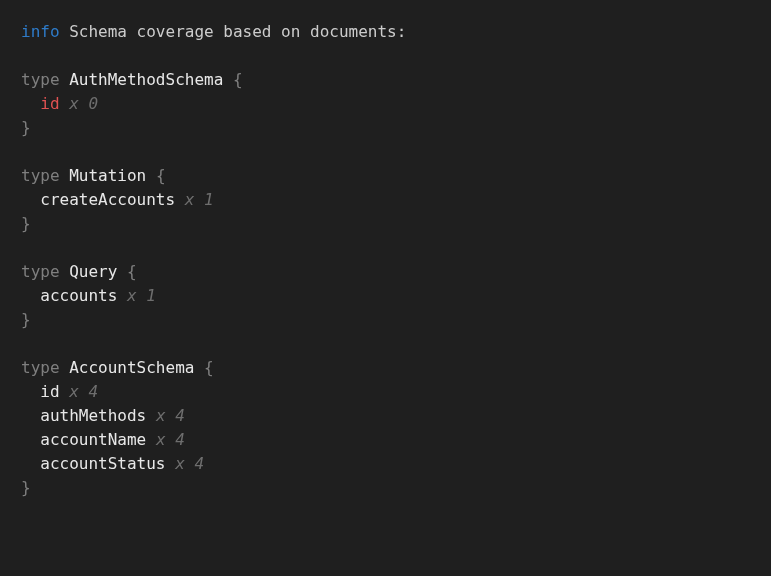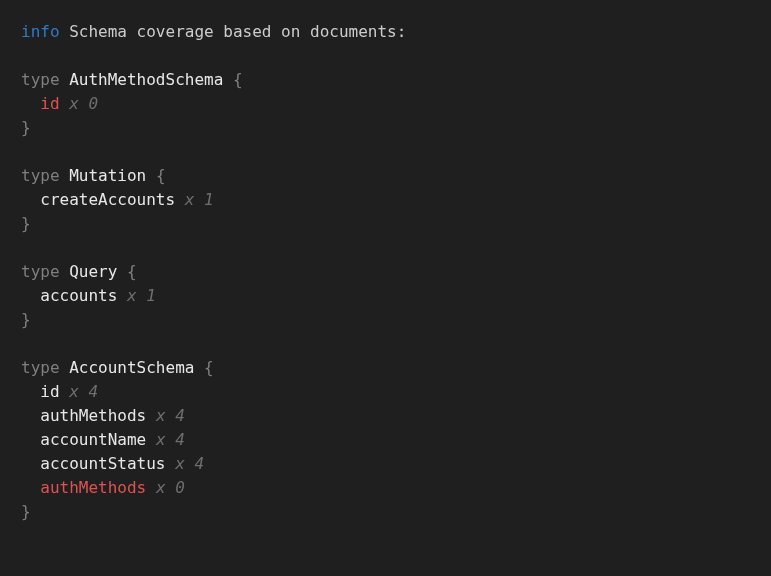--- a/index.html
+++ b/index.html
@@ -67,16 +67,15 @@
   <div class="line indent"><span class="fname covered">accounts</span> <span class="usage">x</span> <span class="usage">1</span></div>
   <div class="line"><span class="brace">}</span></div>
 
   <div class="blank"></div>
 
   <div class="line"><span class="kw">type</span> <span class="tname">AccountSchema</span> <span class="brace">{</span></div>
   <div class="line indent"><span class="fname covered">id</span> <span class="usage">x</span> <span class="usage">4</span></div>
   <div class="line indent"><span class="fname covered">authMethods</span> <span class="usage">x</span> <span class="usage">4</span></div>
   <div class="line indent"><span class="fname covered">accountName</span> <span class="usage">x</span> <span class="usage">4</span></div>
   <div class="line indent"><span class="fname covered">accountStatus</span> <span class="usage">x</span> <span class="usage">4</span></div>
-  <div class="line indent"><span class="fname uncovered">authMethods</span> <span class="usage">x</span> <span class="usage">0</span></div>
   <div class="line"><span class="brace">}</span></div>
 
 </div>
 
 </body></html>

